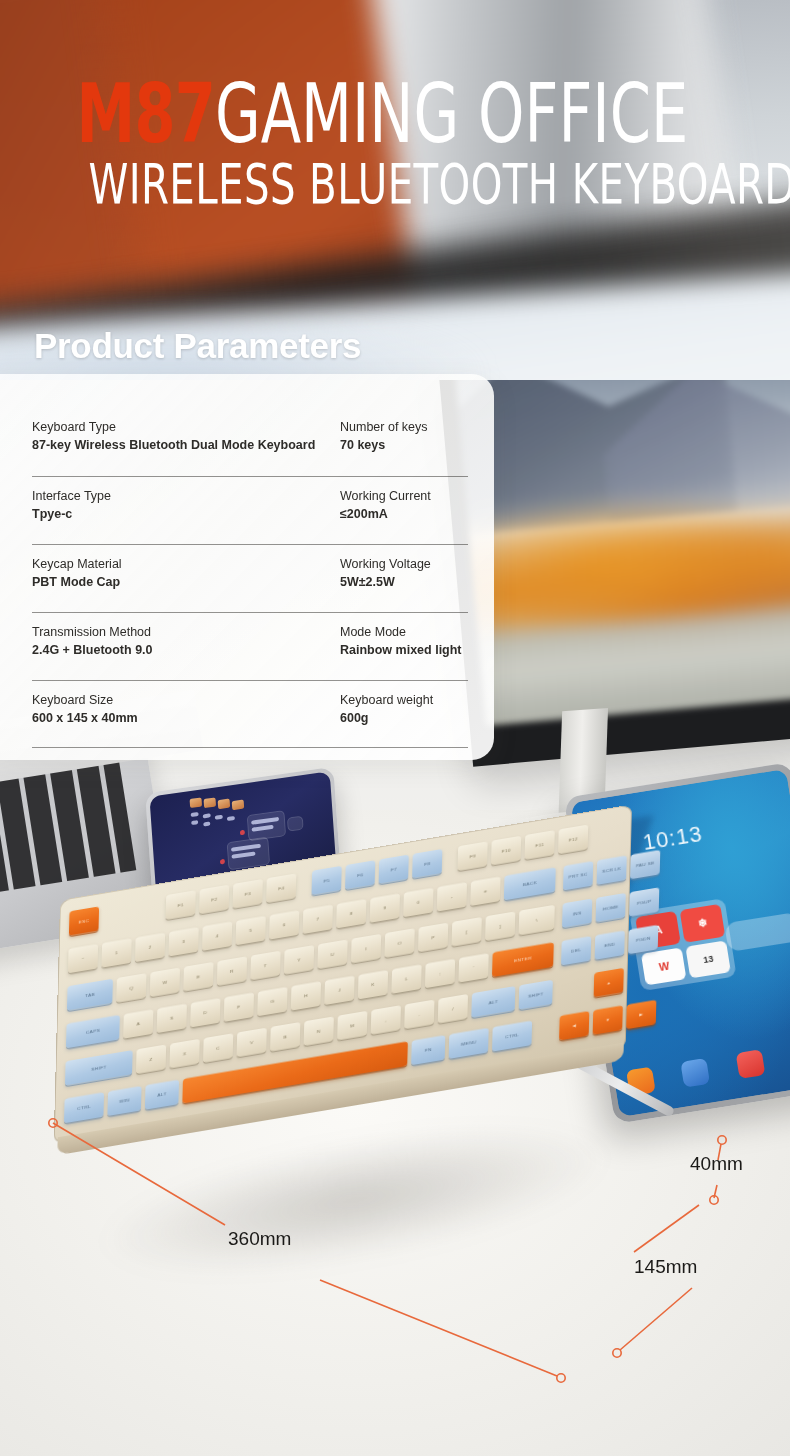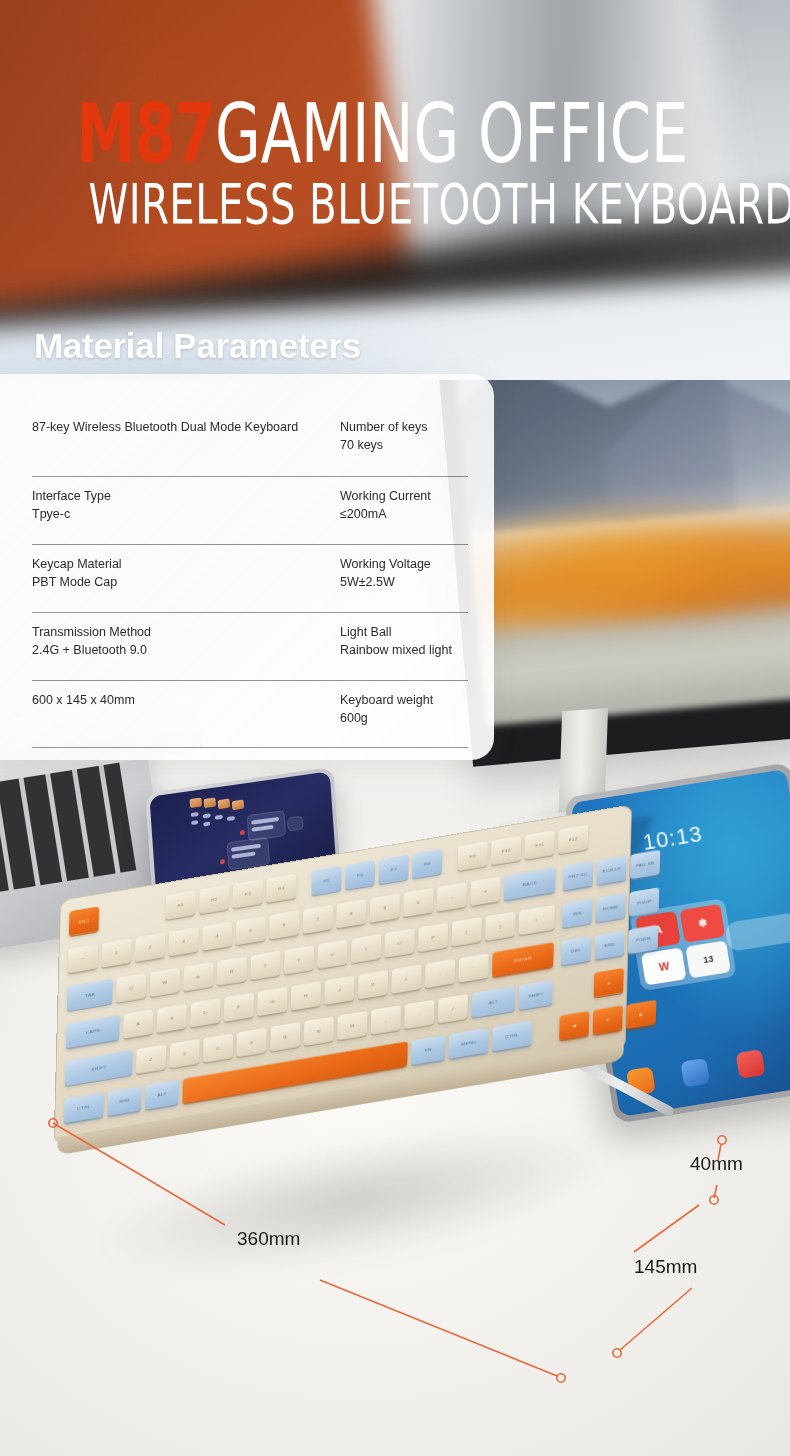--- a/index.html
+++ b/index.html
@@ -264,21 +264,21 @@
     box-shadow:0 2px 0 rgba(110,140,170,.6), 0 3px 4px rgba(90,115,145,.25);
     color:#5b7691;
   }
   .key.orange {
     background:linear-gradient(170deg,#f7862f 0%,#ea6a18 55%,#d95c10 100%);
     box-shadow:0 2px 0 rgba(160,70,10,.6), 0 3px 4px rgba(140,60,10,.28);
     color:#fbd6b6;
   }
 
   
-  .titles { position:absolute; left:0; top:96px; width:650px; text-align:right; }
+  .titles { position:absolute; left:0; top:76px; width:650px; text-align:right; }
   .t-line1 {
     font-family:"Liberation Sans Narrow","DejaVu Sans Condensed","Liberation Sans",sans-serif;
     font-size:82px; line-height:.92; font-weight:bold;
     letter-spacing:-1px; white-space:nowrap;
   }
   .t-m87 { color:#e3380d; }
   .t-rest { color:#ffffff; font-weight:normal; letter-spacing:0px; }
   .t-line2 {
     font-family:"Liberation Sans Narrow","DejaVu Sans Condensed","Liberation Sans",sans-serif;
     font-size:56px; line-height:1.05; color:#ffffff; font-weight:normal;
@@ -309,29 +309,30 @@
   .spec-cols { display:flex; padding-top:11px; }
   .spec-left { width:308px; }
   .spec-right { width:1px; flex:1; }
   .spec-label {
     font-size:12.5px; color:#2e2c29; line-height:1.42;
     font-family:"Liberation Sans", sans-serif;
   }
   .spec-value {
     font-size:12.5px; color:#2e2c29; line-height:1.42;
     font-family:"Liberation Sans", sans-serif;
+    font-weight:bold;
   }
 
   
   .dims { position:absolute; left:0; top:0; width:790px; height:1456px; pointer-events:none; }
   .dim-label {
     position:absolute; color:#1b1a18; font-size:19px;
     font-family:"Liberation Sans", sans-serif; white-space:nowrap;
   }
-  .dim-360 { left:237px; top:1228px; }
+  .dim-360 { left:228px; top:1228px; }
   .dim-145 { left:634px; top:1256px; }
   .dim-40  { left:690px; top:1153px; }
 </style>
 </head>
 <body>
 
 <div class="page">
 
   <div class="hero-photo">
     <div class="hp-base"></div>
@@ -500,27 +501,28 @@
           <div class="key orange" style="left: 580px; top: 246px; width: 30px; height: 30px;">▶</div>
         </div>
     </div>
   </div>
 
   <div class="titles">
     <div class="t-line1"><span class="cond"><span class="t-m87">M87</span><span class="t-rest">GAMING OFFICE</span></span></div>
     <div class="t-line2"><span class="cond">WIRELESS BLUETOOTH KEYBOARD</span></div>
   </div>
 
-  <div class="pp-heading">Material Parameters</div>
+  <div class="pp-heading">Product Parameters</div>
 
   <div class="spec-card">
     <div id="spec-rows">
         <div class="spec-row">
           <div class="spec-cols">
             <div class="spec-left">
+              <div class="spec-label">Keyboard Type</div>
               <div class="spec-value">87-key Wireless Bluetooth Dual Mode Keyboard</div>
             </div>
             <div class="spec-right">
               <div class="spec-label">Number of keys</div>
               <div class="spec-value">70 keys</div>
             </div>
           </div>
         </div>
         <div class="spec-row">
           <div class="spec-cols">
@@ -546,28 +548,29 @@
             </div>
           </div>
         </div>
         <div class="spec-row">
           <div class="spec-cols">
             <div class="spec-left">
               <div class="spec-label">Transmission Method</div>
               <div class="spec-value">2.4G + Bluetooth 9.0</div>
             </div>
             <div class="spec-right">
-              <div class="spec-label">Light Ball</div>
+              <div class="spec-label">Mode Mode</div>
               <div class="spec-value">Rainbow mixed light</div>
             </div>
           </div>
         </div>
         <div class="spec-row">
           <div class="spec-cols">
             <div class="spec-left">
+              <div class="spec-label">Keyboard Size</div>
               <div class="spec-value">600 x 145 x 40mm</div>
             </div>
             <div class="spec-right">
               <div class="spec-label">Keyboard weight</div>
               <div class="spec-value">600g</div>
             </div>
           </div>
         </div>
       </div>
   </div>

